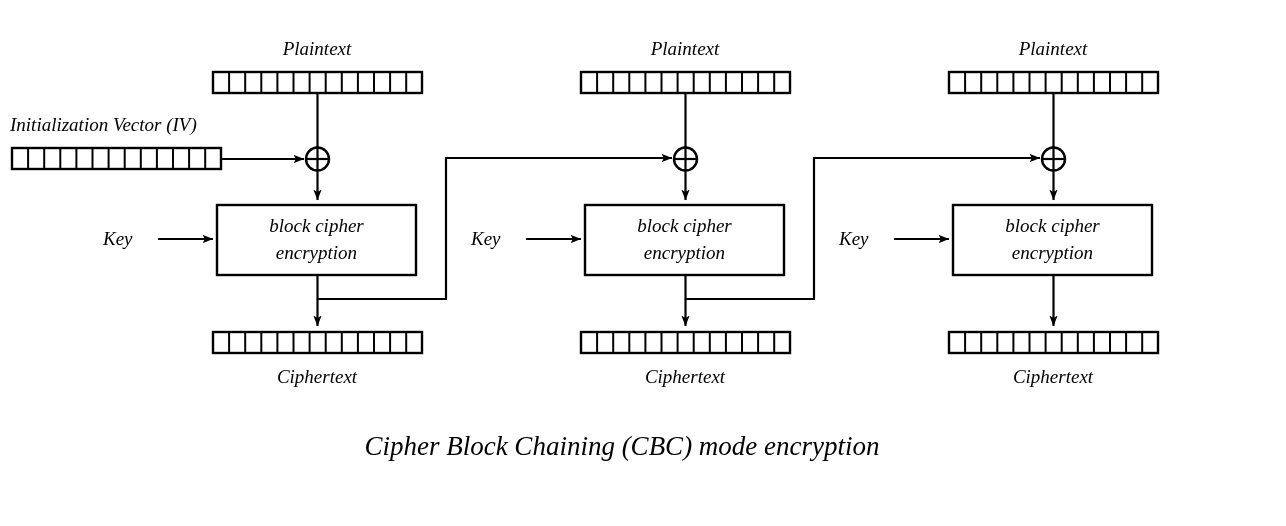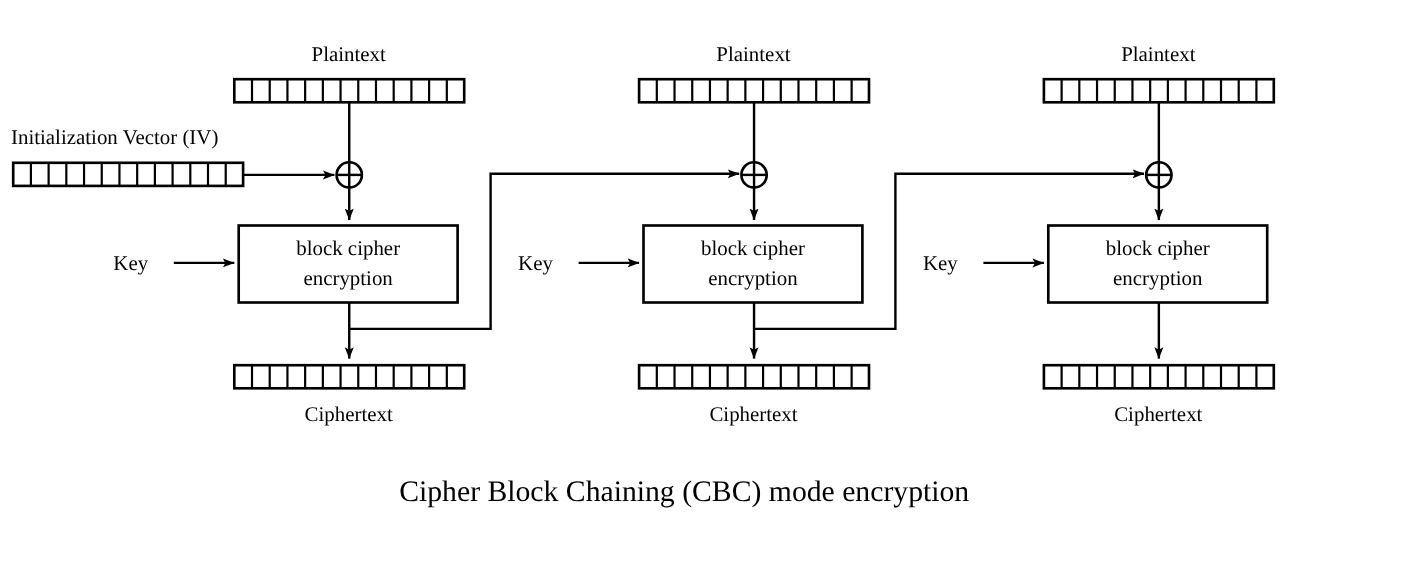--- a/index.html
+++ b/index.html
@@ -13,20 +13,21 @@
     height: 526px;
     font-family: "Liberation Serif", "DejaVu Serif", serif;
     color: #000000;
     overflow: hidden;
   }
   #diagram-root {
     position: relative;
     width: 1286px;
     height: 449px;
     background: #ffffff;
+    font-style: italic;
   }
   svg#cbc-svg {
     display: block;
     width: 1286px;
     height: 526px;
   }
   .wire {
     stroke: #000000;
     stroke-width: 2.2;
     fill: none;

